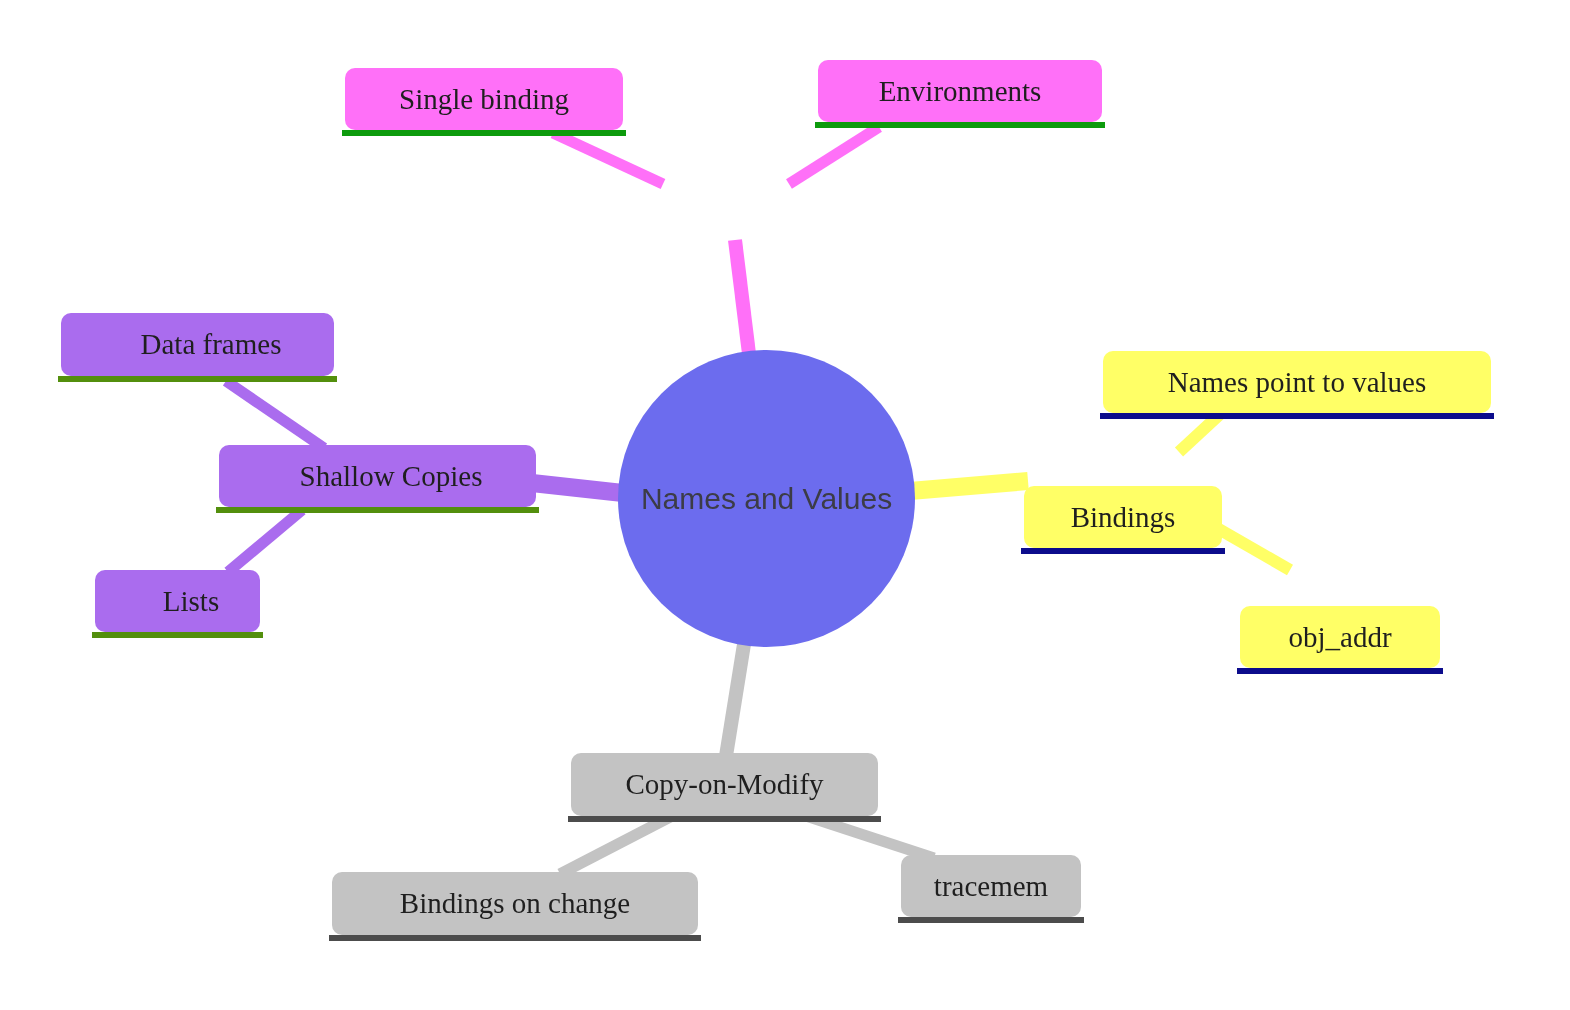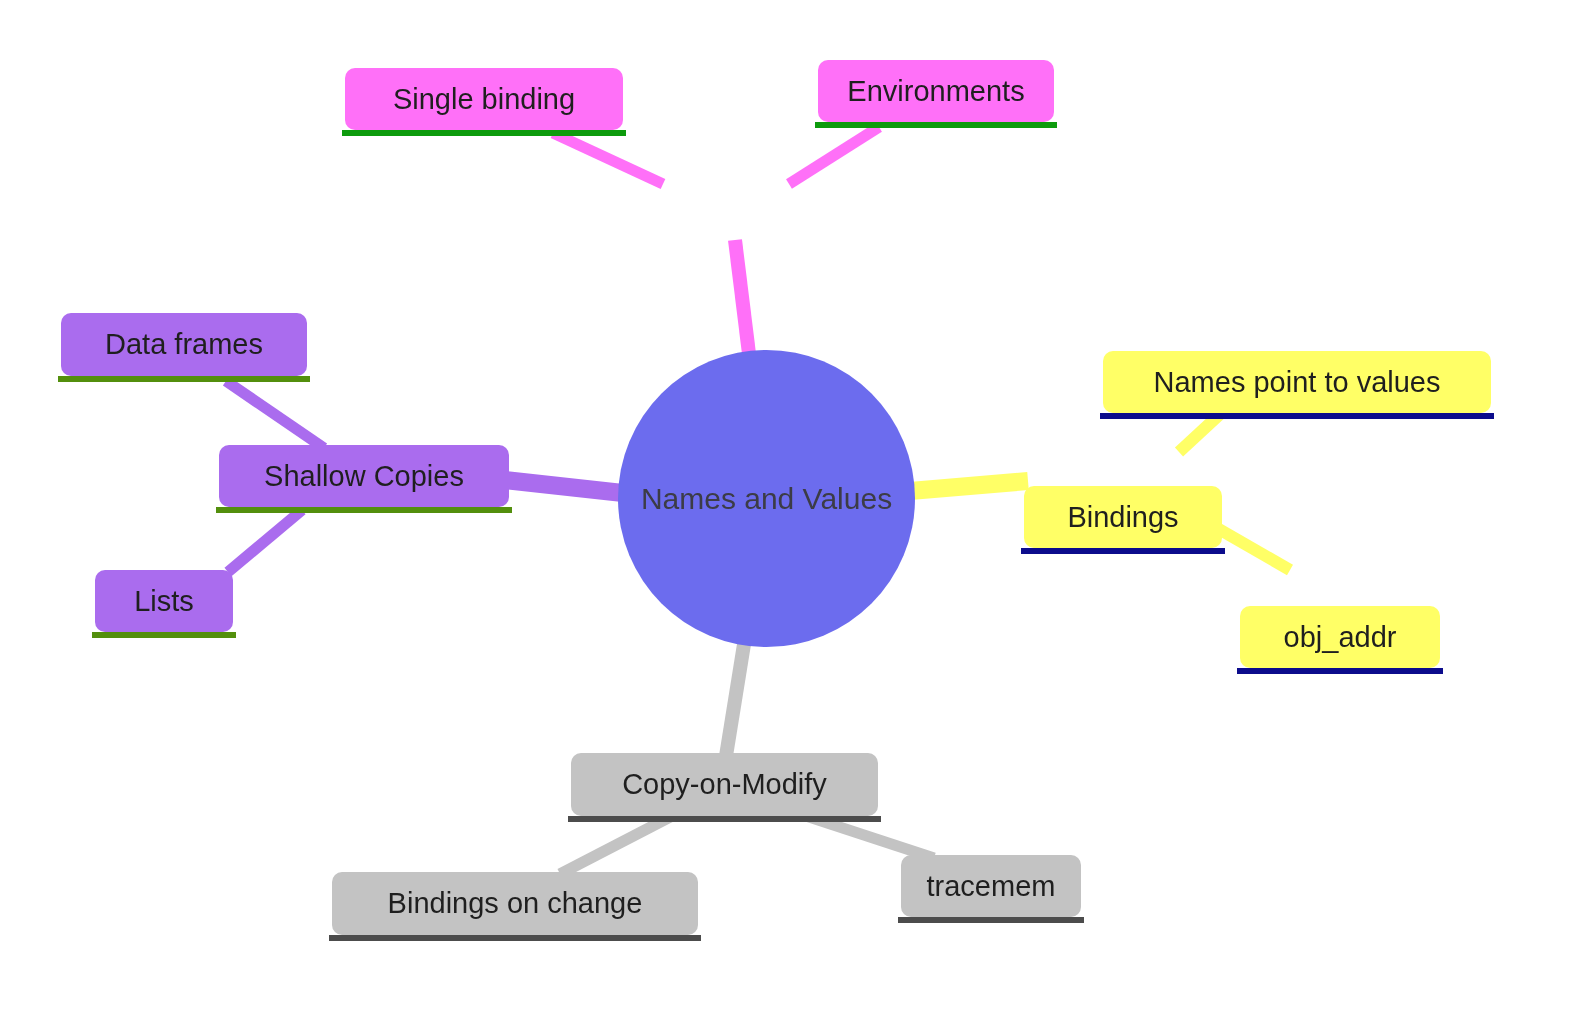--- a/index.html
+++ b/index.html
@@ -54,30 +54,31 @@
   }
   .node{
     position:absolute;
     display:flex;
     align-items:center;
     justify-content:center;
     border-radius:10px;
     font-size:29px;
     color:var(--node-text);
     cursor:default;
+    font-family:Liberation Serif, serif;
   }
   .node .underline{
     position:absolute;
     left:-3px; right:-3px;
     top:100%;
     height:6px;
   }
   .node.magenta{background:var(--magenta-fill);}
   .node.magenta .underline{background:var(--magenta-underline);}
-  .node.purple{background:var(--purple-fill);}
+  .node.purple{background:var(--purple-fill);padding-left:27px;}
   .node.purple .underline{background:var(--purple-underline);}
   .node.yellow{background:var(--yellow-fill);margin-top:38px;}
   .node.yellow .underline{background:var(--yellow-underline);}
   .node.gray{background:var(--gray-fill);text-align:center;}
   .node.gray .underline{background:var(--gray-underline);}
 </style>
 </head>
 <body>
 
 <div class="canvas">
@@ -99,21 +100,21 @@
     <line class="edge-gray" x1="745" y1="638" x2="726" y2="756" stroke-width="14"></line>
     <line class="edge-gray" x1="672" y1="816" x2="560" y2="874" stroke-width="11"></line>
     <line class="edge-gray" x1="806" y1="816" x2="934" y2="858" stroke-width="11"></line>
   </svg>
 
   <div class="node magenta" style="left:345px;top:68px;width:278px;height:62px">
     <span>Single binding</span>
     <div class="underline"></div>
   </div>
 
-  <div class="node magenta" style="left:818px;top:60px;width:236px;height:62px">
+  <div class="node magenta" style="left:818px;top:60px;width:284px;height:62px">
     <span>Environments</span>
     <div class="underline"></div>
   </div>
 
 
   <div class="node purple" style="left:61px;top:313px;width:246px;height:63px">
     <span>Data frames</span>
     <div class="underline"></div>
   </div>
 

